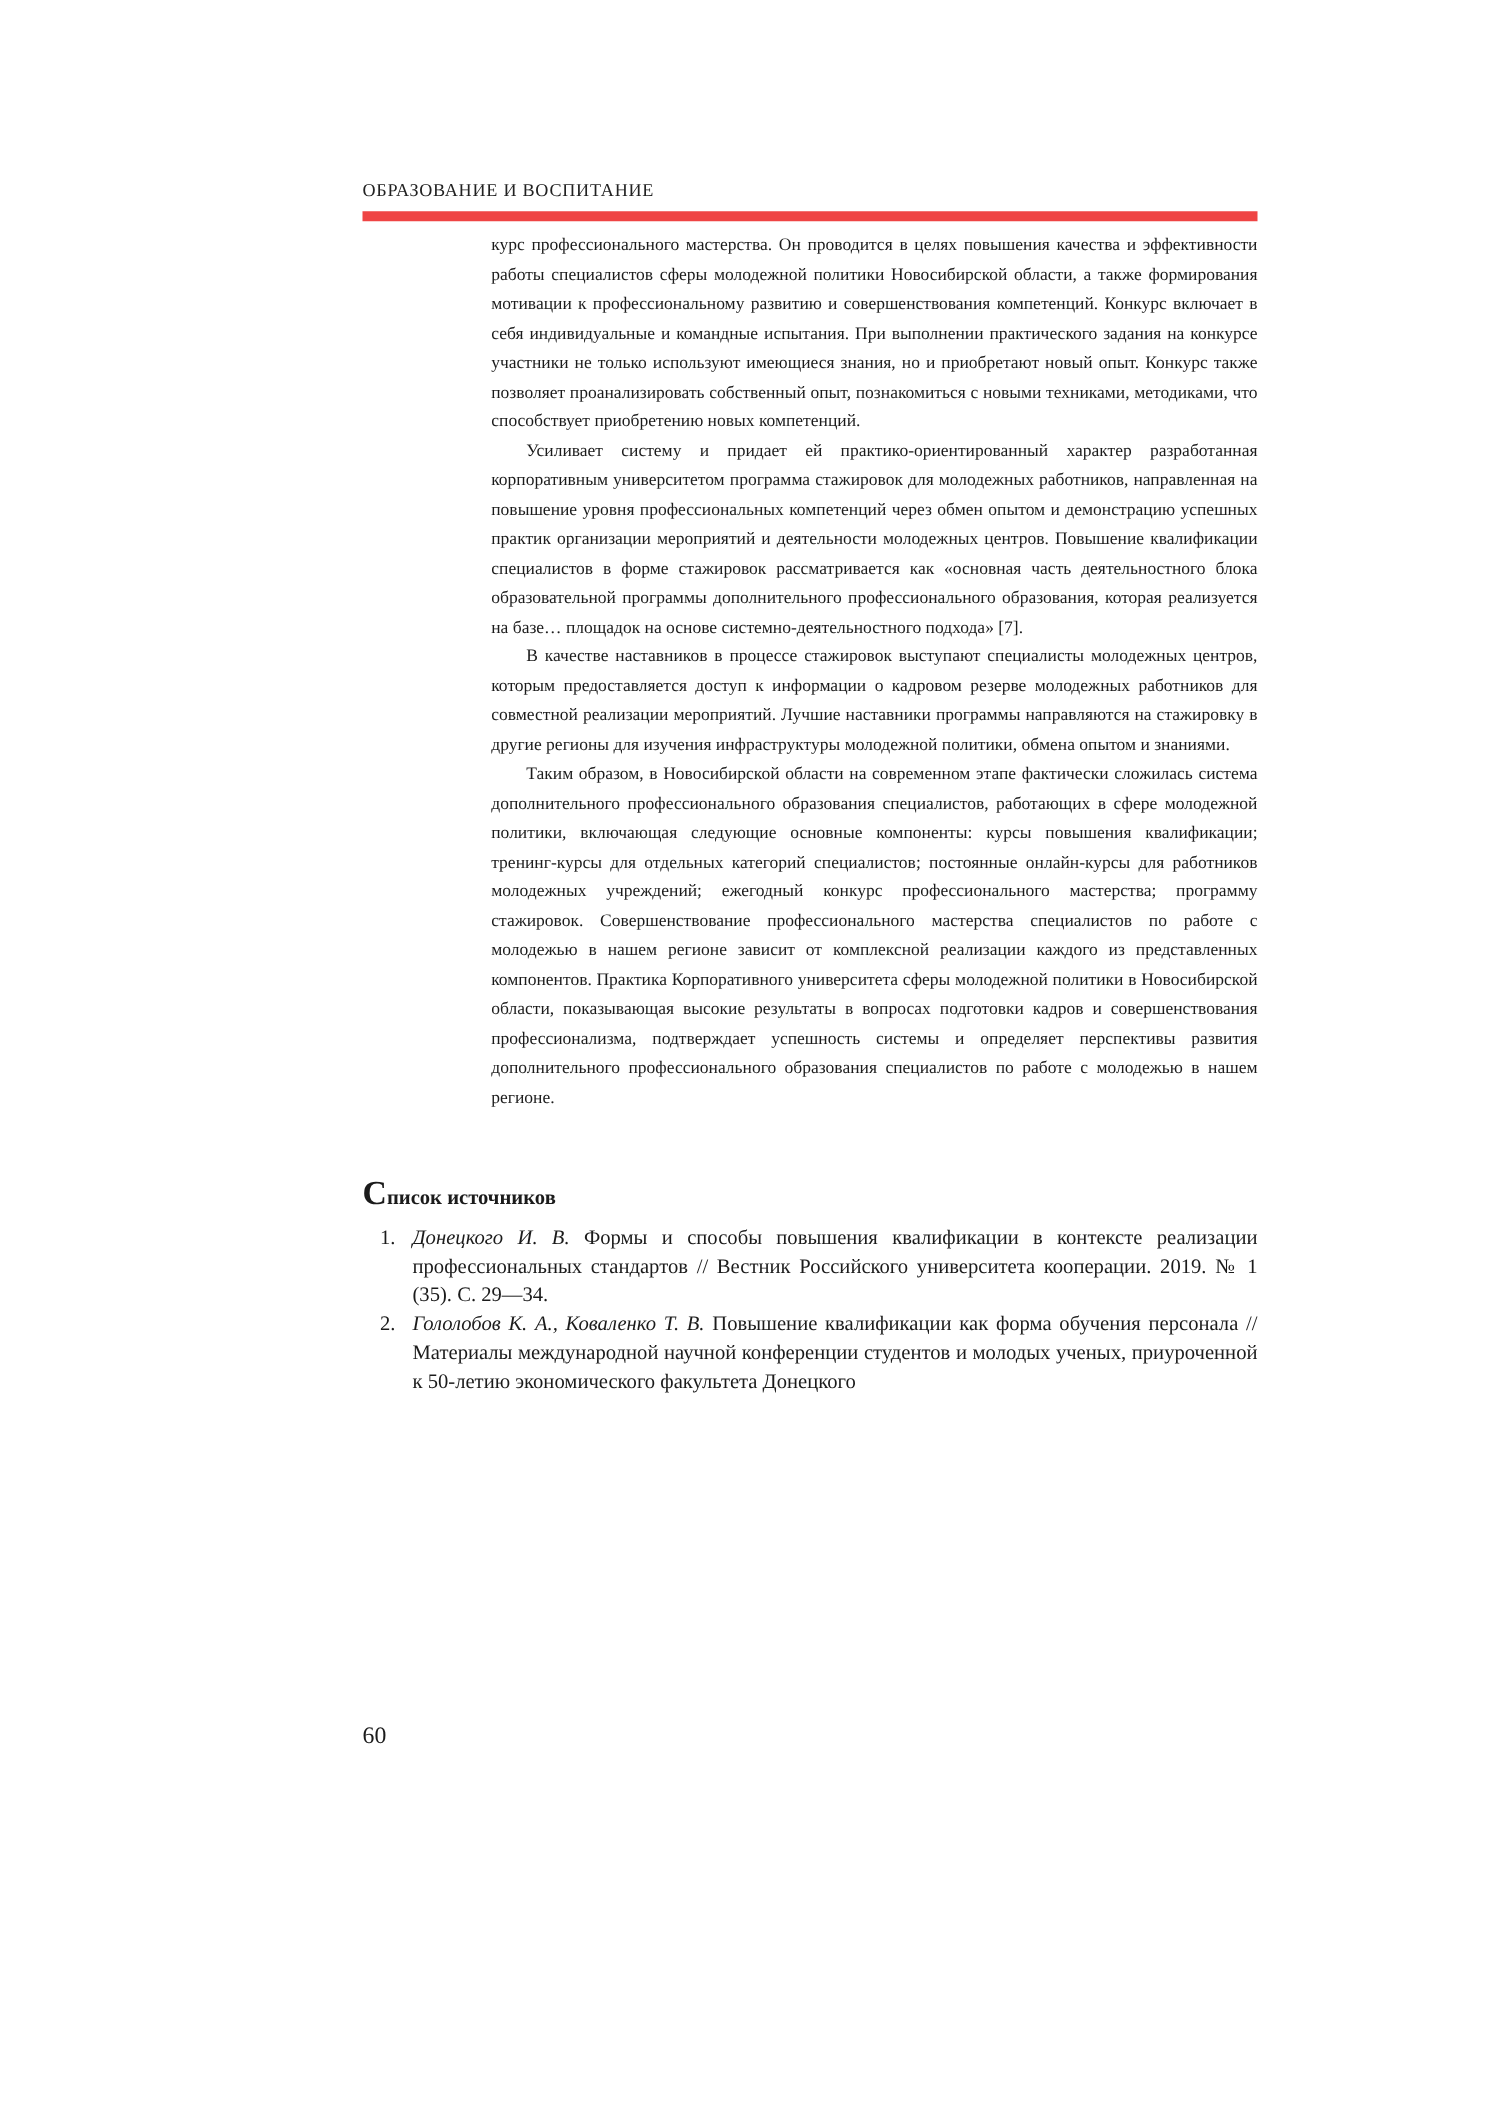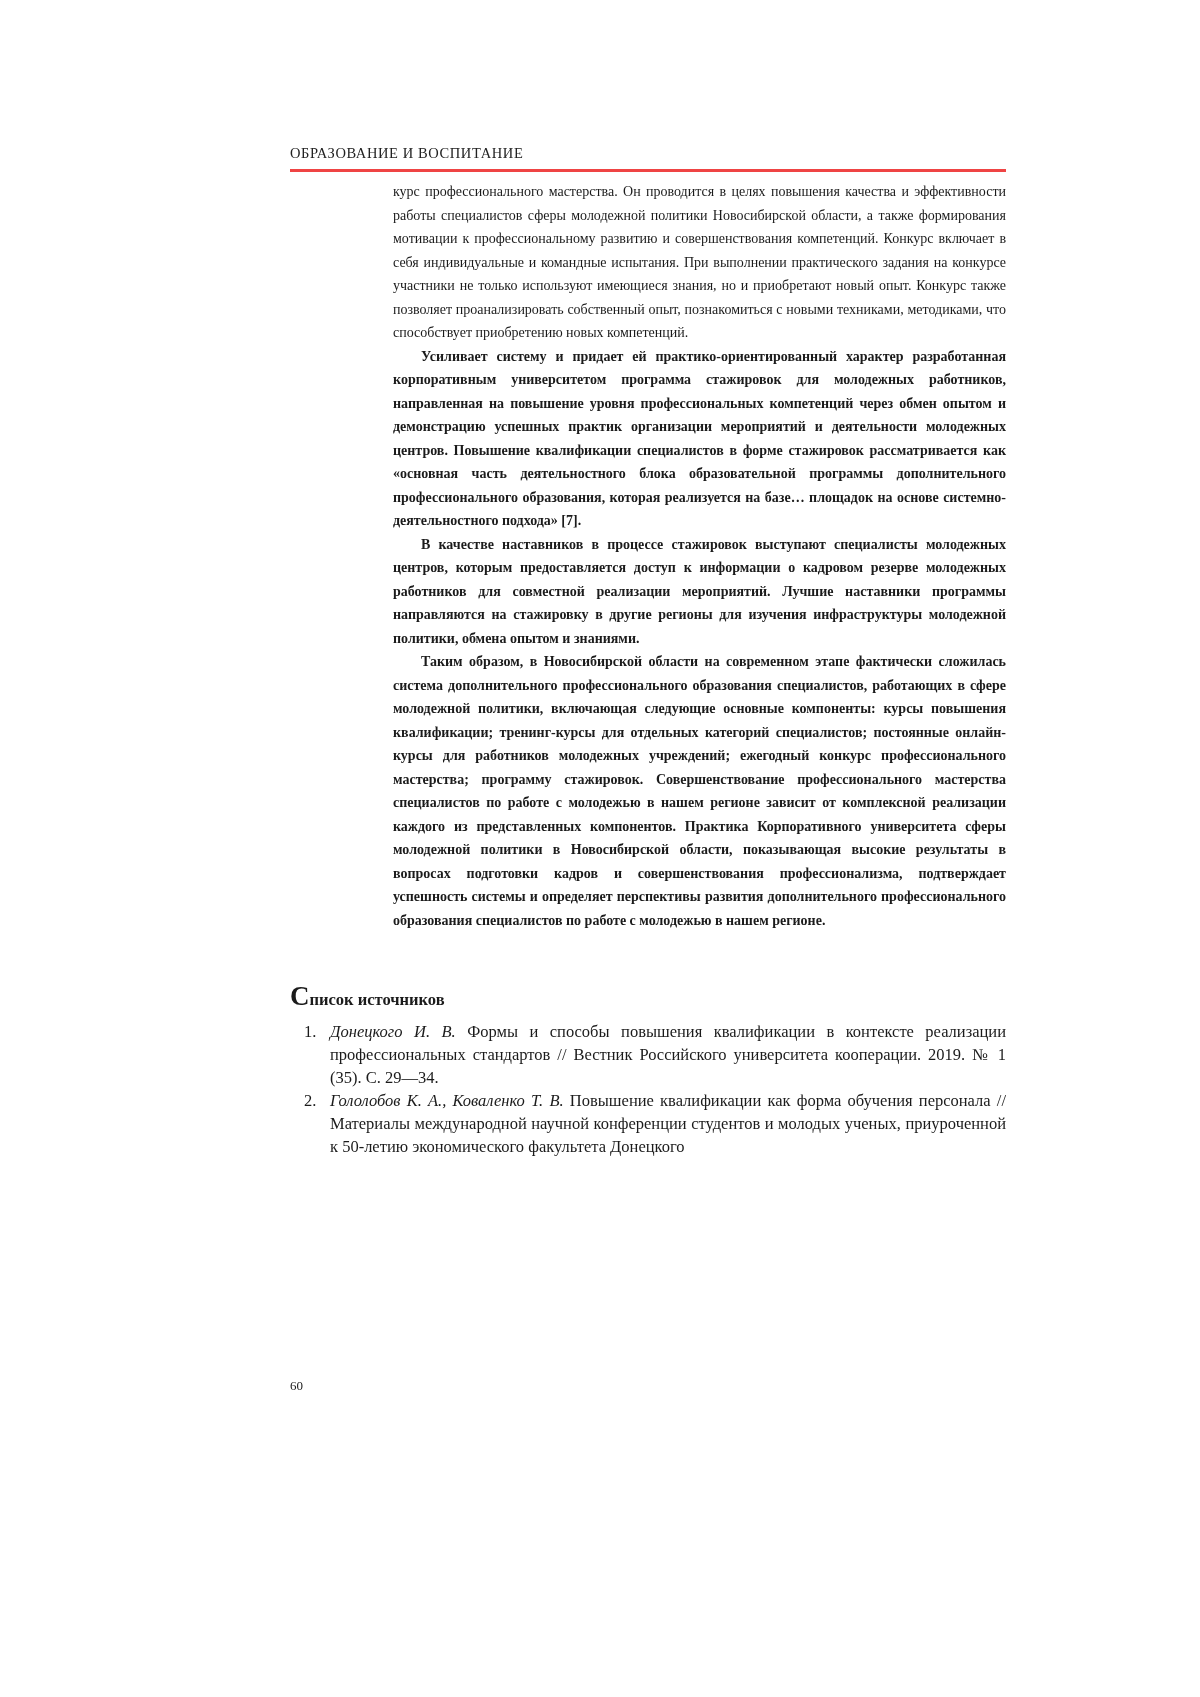--- a/index.html
+++ b/index.html
@@ -18,39 +18,38 @@
   .content {
     position: absolute;
     left: 290px;
     top: 145px;
     width: 716px;
   }
   .running-head {
     font-size: 14.5px;
     letter-spacing: 0.6px;
     padding-bottom: 7px;
-    border-bottom: 3px solid #ef4444;
+    border-bottom: 8px solid #ef4444;
     color: #222;
   }
   .article-body {
     margin-top: 8px;
     margin-left: 103px;
     width: 613px;
     font-size: 14px;
     line-height: 23.5px;
     text-align: justify;
     hyphens: auto;
     -webkit-hyphens: auto;
   }
   .article-body p {
     margin: 0;
   }
   .article-body p.indent {
     text-indent: 28px;
-    font-weight: bold;
   }
   .references {
     margin-top: 50px;
     font-family: Liberation Serif, serif;
   }
   .ref-heading {
     margin: 0;
     font-weight: 700;
     font-size: 16.5px;
     line-height: 28px;
@@ -78,21 +77,21 @@
     left: 14px;
     top: 0;
   }
   .ref-authors {
     font-style: italic;
   }
   .page-number {
     position: absolute;
     left: 290px;
     top: 1378px;
-    font-size: 13px;
+    font-size: 19px;
     color: #1b1b1b;
   }
 </style>
 </head>
 <body>
 
 <div class="content">
 
   <div class="running-head">ОБРАЗОВАНИЕ И ВОСПИТАНИЕ</div>
 

